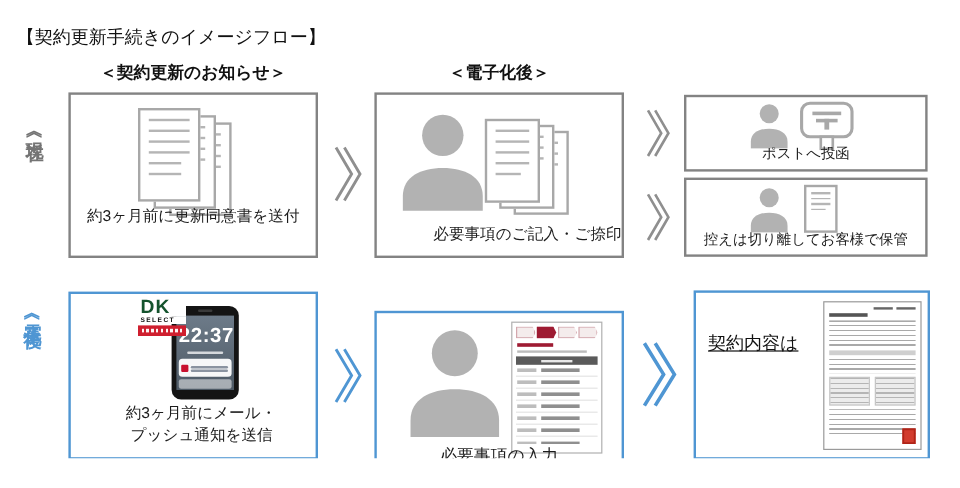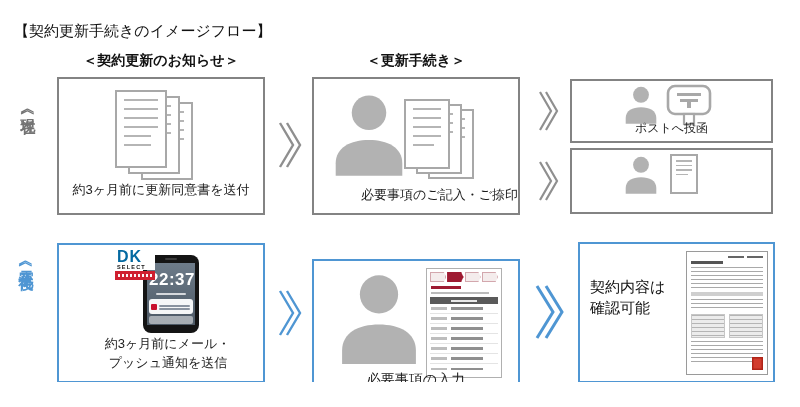--- a/index.html
+++ b/index.html
@@ -46,21 +46,21 @@
   .phone-date { width:30px; height:2px; background:rgba(255,255,255,.75); margin:3px auto 0; border-radius:1px; }
   .notif { position:absolute; left:2px; right:2px; top:36px; height:15px; background:rgba(255,255,255,.95);
     border-radius:3px; display:flex; align-items:center; padding:2px; gap:2px; }
   .notif-icon { width:6px; height:6px; background:#c8102e; border-radius:1px; flex:none; }
   .notif-lines { flex:1; }
   .notif-lines div { height:1.5px; background:#8a93a0; margin:1.5px 1px 0 0; border-radius:1px; }
   .notif2 { position:absolute; left:2px; right:2px; top:53px; height:8px; background:rgba(255,255,255,.5); border-radius:2px; }
 
   
   .logo { position:absolute; z-index:5; width:40px; text-align:left; }
-  .logo-dk { font-size:16px; line-height:14px; font-weight:bold; letter-spacing:1px; color:#0369a1; background:#fff; padding-left:2px; }
+  .logo-dk { font-size:16px; line-height:14px; font-weight:bold; letter-spacing:1px; color:#14532d; background:#fff; padding-left:2px; }
   .logo-select { font-size:5.5px; font-weight:bold; letter-spacing:1.2px; color:#111; background:#fff; padding-left:2px; }
   .logo-ribbon { width:40px; height:9px; background:#cf1f2f; margin-top:1px;
     clip-path:polygon(0 0,100% 0,100% 100%,0 100%); position:relative; }
   .logo-ribbon-text { position:absolute; left:3px; right:3px; top:3px; height:3px;
     background:repeating-linear-gradient(90deg, rgba(255,255,255,.95) 0 2px, transparent 2px 4px); }
 
   
   .form-shot { position:absolute; background:#fff; border:1px solid #b0b0b0; padding:3px; }
   .form-tabs { display:flex; gap:1px; }
   .form-tab { flex:1; height:10px; background:#f4ecec; border:1px solid #d3a7ad;
@@ -80,31 +80,31 @@
   .c-top div { width:16px; height:2px; background:#666; }
   .c-h1 { width:45%; height:3px; background:#555; margin-top:3px; }
   .c-lines { background:repeating-linear-gradient(to bottom,#a9a9a9 0 1px, transparent 1px 4px); margin-top:3px; }
   .c-band { height:4px; background:#cfcfcf; margin-top:3px; }
   .c-tables { display:flex; gap:4px; margin-top:3px; }
   .c-tbl { flex:1; height:24px; background:#ececec; border:1px solid #c6c6c6;
     background-image:repeating-linear-gradient(to bottom,#b5b5b5 0 1px, transparent 1px 4px); }
   .stamp { position:absolute; right:4px; bottom:4px; width:11px; height:13px; background:#d23c2e;
     box-shadow:inset 0 0 0 1.5px #b02418; }
 
-  .dline4 { line-height:21px; font-size:15px; color:#111; }
+  .dline4 { line-height:21px; font-size:15px; color:#111;text-decoration:underline; }
 </style>
 </head>
 <body>
 
 <div class="canvas">
 
   <div class="abs title">【契約更新手続きのイメージフロー】</div>
 
   <div class="abs col-header" style="left:57px;width:208px;">＜契約更新のお知らせ＞</div>
-  <div class="abs col-header" style="left:312px;width:208px;">＜更新手続き＞</div>
+  <div class="abs col-header" style="left:312px;width:208px;">＜電子化後＞</div>
 
   <div class="abs vlabel gray" style="left:18px;top:104px;height:92px;">《現在》</div>
   <div class="abs vlabel blue" style="left:16px;top:256px;height:118px;">《電子化後》</div>
 
   <div class="abs box-gray" style="left:57px;top:77px;width:208px;height:138px;">
     <div class="stack" style="left:56px;top:11px;width:80px;height:92px;">
       <div class="page" style="left:26px;top:12px;width:52px;height:78px;">
         <div class="ln"></div>
           <div class="ln"></div>
         <div class="ln"></div>
@@ -118,21 +118,21 @@
       </div>
       <div class="page" style="left:0;top:0;width:52px;height:78px;">
         <div class="ln"></div>
           <div class="ln"></div>
         <div class="ln"></div>
           <div class="ln"></div>
         <div class="ln short"></div>
           <div class="ln short"></div>
       </div>
     </div>
-    <div class="caption cap13" style="bottom:14px;">約3ヶ月前に更新同意書を送付</div>
+    <div class="caption cap13" style="bottom:24px;">約3ヶ月前に更新同意書を送付</div>
   </div>
 
   <svg class="abs chev gray" style="left:277px;top:120px;" width="26" height="50" viewBox="0 0 26 50">
     <polyline points="3,3 16,25 3,47" stroke-width="2.4"></polyline>
       <polyline points="10,3 23,25 10,47" stroke-width="2.4"></polyline>
   </svg>
 
   <div class="abs box-gray" style="left:312px;top:77px;width:208px;height:138px;">
     <svg class="abs" style="left:18px;top:14px;" width="74" height="84" viewBox="0 0 60 66">
       <circle cx="30" cy="15" r="14" fill="#b2b2b2"></circle>
@@ -188,20 +188,21 @@
     <svg class="abs" style="left:52px;top:6px;" width="34" height="38" viewBox="0 0 60 66">
       <circle cx="30" cy="15" r="14" fill="#b2b2b2"></circle>
       <path d="M3 66 L3 56 C3 43 15 37 30 37 C45 37 57 43 57 56 L57 66 Z" fill="#b2b2b2"></path>
     </svg>
     <div class="page" style="left:98px;top:4px;width:28px;height:40px;border-width:2px;">
       <div class="ln" style="margin:4px 4px 0 4px;height:1.5px;"></div>
       <div class="ln" style="margin:3px 4px 0 4px;height:1.5px;"></div>
       <div class="ln" style="margin:3px 4px 0 4px;height:1.5px;"></div>
       <div class="ln" style="margin:3px 8px 0 4px;height:1.5px;"></div>
     </div>
+    <div class="caption cap12" style="bottom:4px;">控えは切り離してお客様で保管</div>
   </div>
 
   <div class="abs box-blue" style="left:57px;top:243px;width:208px;height:140px;">
     <div class="abs" style="left:56px;top:4px;width:96px;height:86px;">
       <div class="logo" style="left:0;top:1px;">
         <div class="logo-dk">DK</div>
         <div class="logo-select">SELECT</div>
         <div class="logo-ribbon">
           <div class="logo-ribbon-text"></div>
         </div>
@@ -281,21 +282,20 @@
   </div>
 
   <svg class="abs chev blue" style="left:533px;top:283px;" width="32" height="58" viewBox="0 0 32 58">
     <polyline points="4,3 20,29 4,55" stroke-width="3"></polyline>
       <polyline points="13,3 29,29 13,55" stroke-width="3"></polyline>
   </svg>
 
   <div class="abs box-blue" style="left:578px;top:242px;width:197px;height:141px;">
     <div class="abs dline4" style="left:10px;top:32px;width:98px;">
       <div>契約内容は</div>
-      <div>確認可能</div>
     </div>
     <div class="contract" style="left:106px;top:7px;width:82px;height:124px;">
       <div class="c-top">
         <div></div>
         <div></div>
       </div>
       <div class="c-h1"></div>
       <div class="c-lines" style="height:22px;"></div>
       <div class="c-band"></div>
       <div class="c-lines" style="height:12px;"></div>

